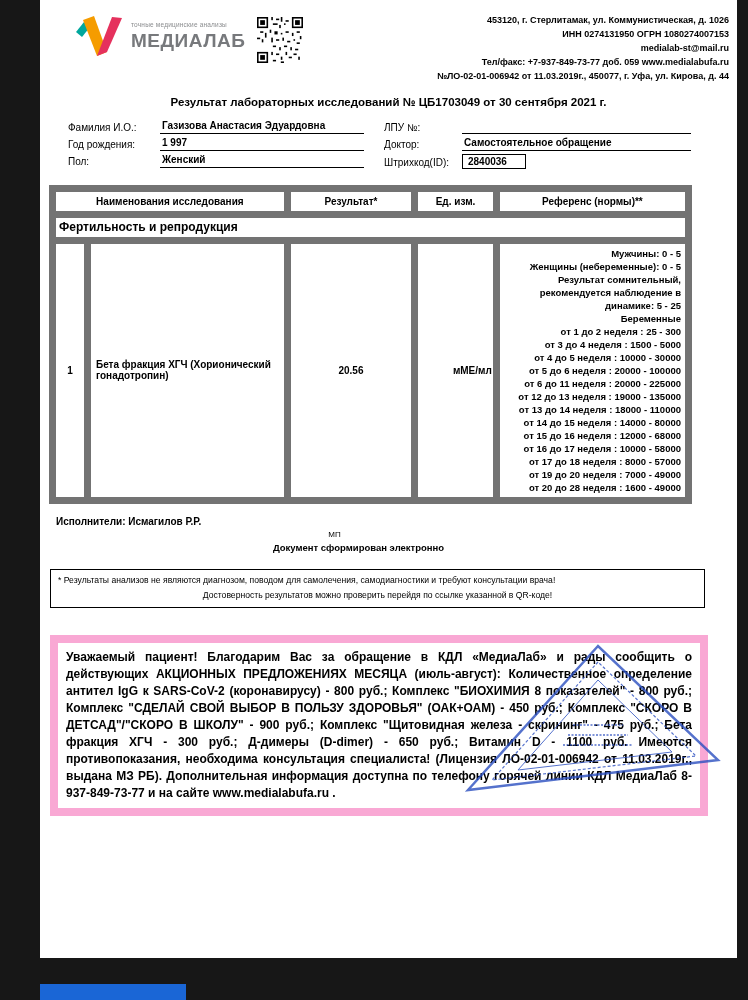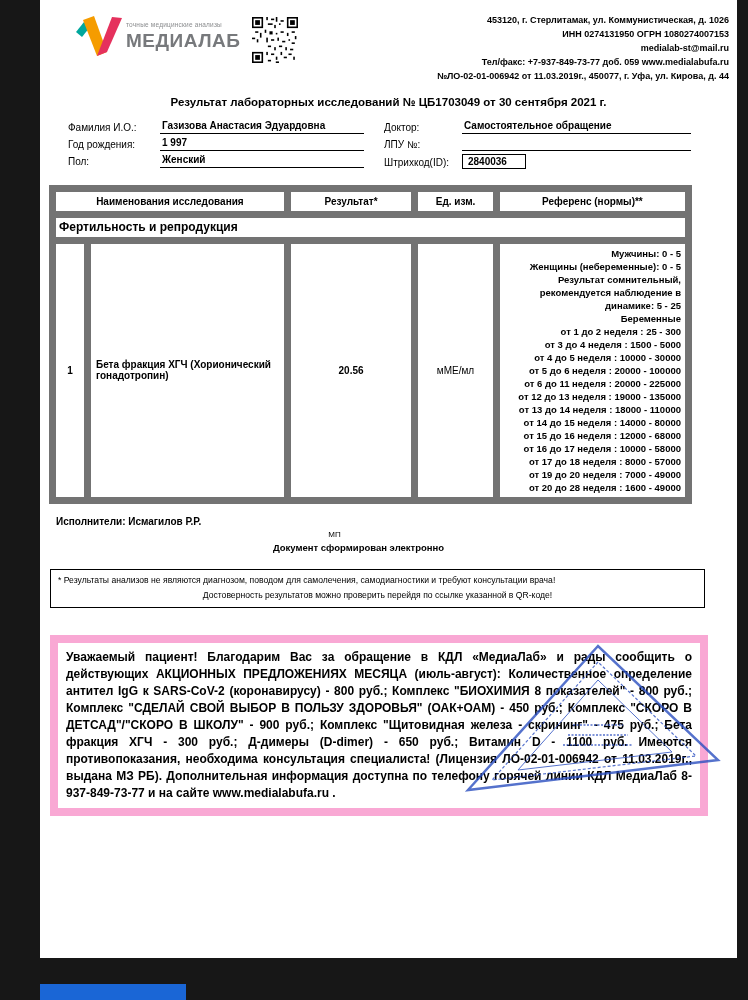--- a/index.html
+++ b/index.html
@@ -8,21 +8,21 @@
     background:#171717;
     font-family:"Liberation Sans", sans-serif;
     color:#000;overflow:hidden;
   }
   .page{
     position:absolute;left:40px;top:0;width:697px;height:958px;
     background:#ffffff;box-sizing:border-box;padding:8px 8px;overflow:hidden;
   }
   
   .header{display:flex;align-items:flex-start;padding-top:6px;}
-  .logo-wrap{margin-left:26px;display:flex;}
+  .logo-wrap{margin-left:26px;display:flex;gap:5px;}
   .logo-svg{width:52px;height:46px;flex:none;}
   .logo-text{margin-top:7px;}
   .tagline{font-size:6.5px;color:#8a8c8e;letter-spacing:.2px;}
   .brand{font-size:19px;font-weight:bold;color:#77797c;letter-spacing:.5px;margin-top:2px;}
   .qr{width:46px;height:46px;margin-left:12px;margin-top:3px;flex:none;}
   .addr{margin-left:auto;text-align:right;font-size:9px;font-weight:bold;line-height:1.55;width:368px;}
   
   .title{text-align:center;font-weight:bold;font-size:11.5px;margin-top:12px;}
   
   .patient{display:flex;margin-top:12px;font-size:10px;}
@@ -35,21 +35,21 @@
   .pvalue{flex:1;font-weight:bold;border-bottom:1px solid #000;padding:0 2px 1px;min-height:12px;}
   .idbox{border:1px solid #000;padding:1px 18px 1px 5px;font-weight:bold;}
   
   table.res{border-collapse:collapse;width:643px;margin:13px 0 0 1px;border:2px solid #000;}
   table.res th,table.res td{border:7px solid #737373;}
   table.res th{font-size:10px;font-weight:bold;padding:4px 2px;}
   .section-td{font-weight:bold;font-size:12px;padding:2px 3px 3px;text-align:left;}
   td.num{text-align:center;font-weight:bold;width:30px;font-size:10px;}
   td.name{font-weight:bold;padding:4px 5px;font-size:10px;width:203px;}
   td.result{text-align:center;font-weight:bold;font-size:10px;width:131px;}
-  td.unit{text-align:center;font-weight:normal;font-size:10px;width:82px;}
+  td.unit{text-align:right;font-weight:bold;font-size:10px;width:82px;}
   td.ref{
     font-weight:bold;font-size:9.5px;line-height:13px;text-align:right;
     vertical-align:top;padding:3px 4px 3px 6px;white-space:pre-line;width:194px;
   }
   
   .executors{margin-top:12px;margin-left:8px;font-size:10px;font-weight:bold;}
   .elec{text-align:center;margin-right:60px;margin-top:3px;}
   .mp-line{font-size:8px;margin-right:48px;}
   .elec-note{font-weight:bold;font-size:9.5px;margin-top:3px;}
   
@@ -165,26 +165,26 @@
         <span class="plabel">Год рождения:</span>
         <span class="pvalue">1 997</span>
       </div>
       <div class="prow">
         <span class="plabel">Пол:</span>
         <span class="pvalue">Женский</span>
       </div>
     </div>
     <div class="pcol right">
       <div class="prow">
+        <span class="plabel">ЛПУ №:</span>
+        <span class="pvalue"></span>
+      </div>
+      <div class="prow">
         <span class="plabel">Доктор:</span>
         <span class="pvalue">Самостоятельное обращение</span>
-      </div>
-      <div class="prow">
-        <span class="plabel">ЛПУ №:</span>
-        <span class="pvalue"></span>
       </div>
       <div class="prow">
         <span class="plabel">Штрихкод(ID):</span>
         <span class="idbox">2840036</span>
       </div>
     </div>
   </div>
 
   <table class="res">
     <tbody>

